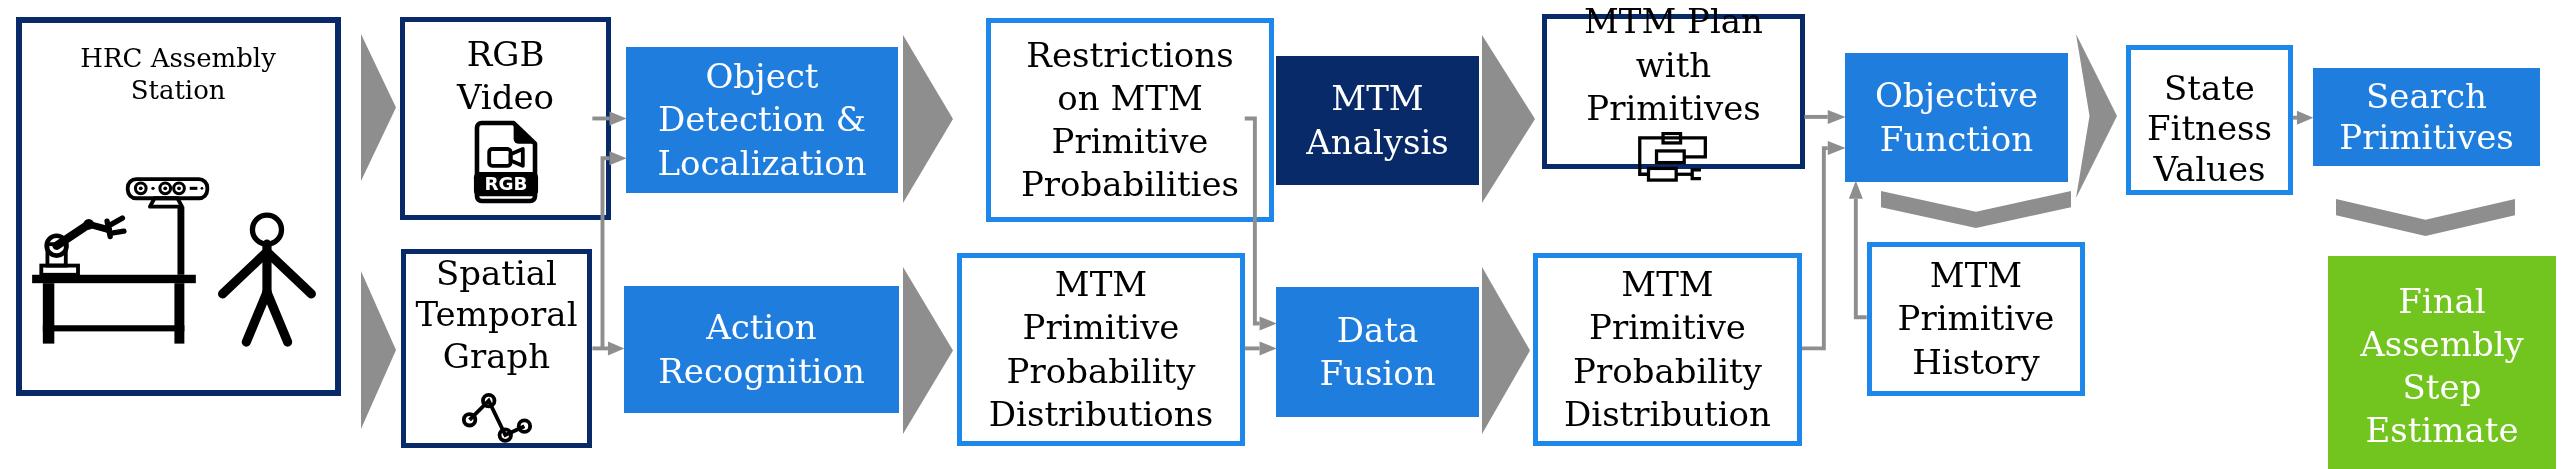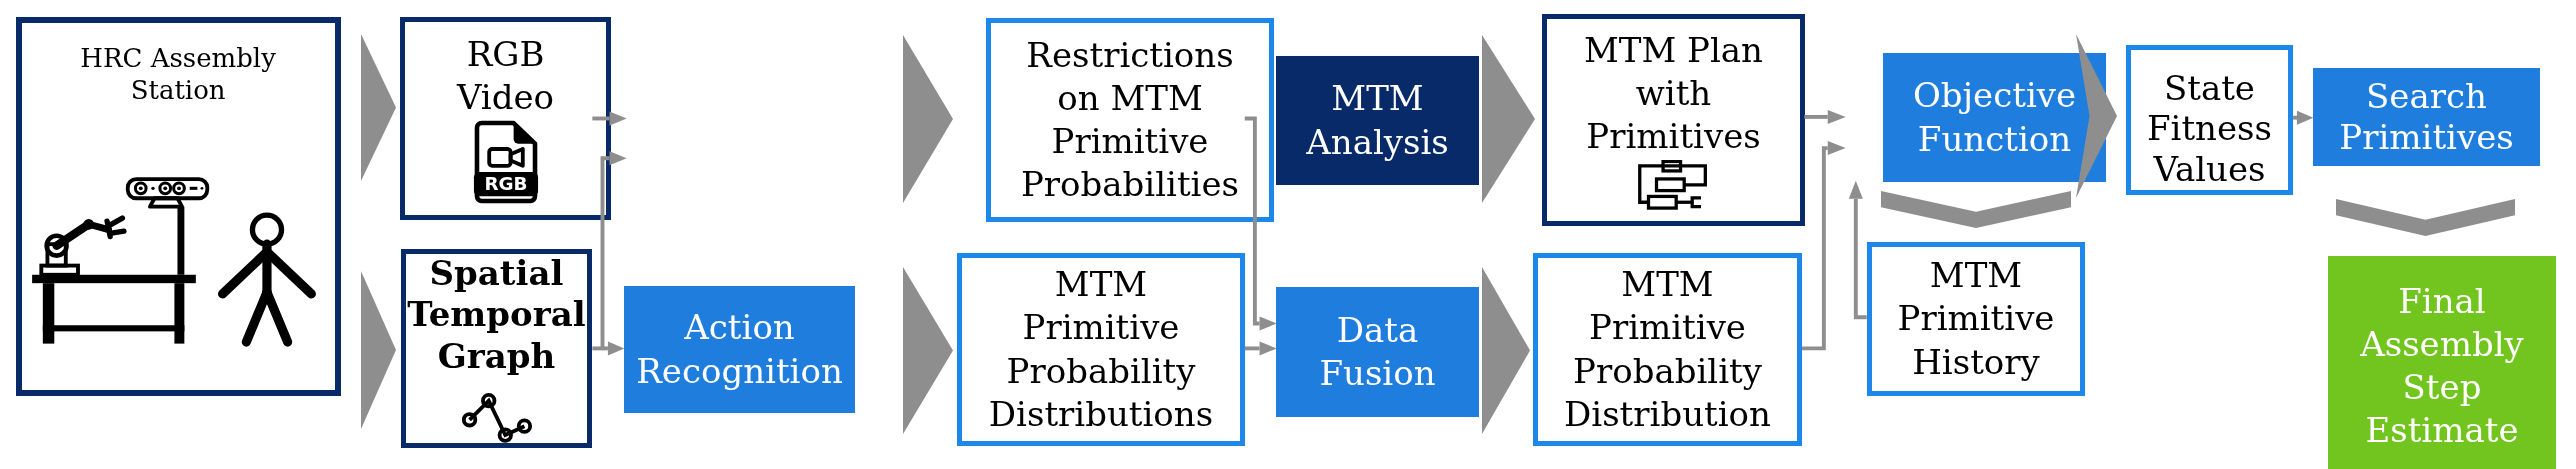--- a/index.html
+++ b/index.html
@@ -93,35 +93,40 @@
     <svg class="icon-block" width="78" height="84" viewBox="0 0 100 110" style="font-size:43px">
       <path d="M18 4 h42 l28 27 v69 a6 6 0 0 1 -6 6 h-64 a6 6 0 0 1 -6 -6 v-90 a6 6 0 0 1 6 -6 z" class="ink" stroke-width="6" fill="#fff" stroke-linejoin="round"></path>
       <path d="M60 4 L88 31 H66 a6 6 0 0 1 -6 -6 z" fill="#000"></path>
       <rect x="28" y="38" width="28" height="22" rx="4" class="ink" stroke-width="5" fill="#fff"></rect>
       <path d="M56 45 L72 38 V60 L56 53 Z" class="ink" stroke-width="5" fill="#fff" stroke-linejoin="round"></path>
       <rect x="8" y="68" width="84" height="32" rx="7" fill="#000"></rect>
       <text x="50" y="92" text-anchor="middle" font-family="DejaVu Sans, sans-serif" font-weight="bold" font-size="24" fill="#fff">RGB</text>
     </svg>
   </div>
 
-  <div class="node navy-border" style="left:401px;top:249px;width:191px;height:199px;gap:16px;font-weight:bold;">
+  <div class="node navy-border" style="left:401px;top:249px;width:191px;height:199px;gap:16px;">
     <span class="lbl" style="line-height:1.22">Spatial
 Temporal
 Graph</span>
     <svg class="icon-block" width="86" height="51" viewBox="0 0 110 80">
       <path d="M12 42 L42 12 L68 66 L98 52" class="ink" stroke-width="6"></path>
       <circle cx="12" cy="42" r="9" class="ink" stroke-width="6" fill="#fff"></circle>
       <circle cx="42" cy="12" r="9" class="ink" stroke-width="6" fill="#fff"></circle>
       <circle cx="68" cy="66" r="9" class="ink" stroke-width="6" fill="#fff"></circle>
       <circle cx="98" cy="52" r="9" class="ink" stroke-width="6" fill="#fff"></circle>
     </svg>
   </div>
 
-
-  <div class="node process" style="left:624px;top:286px;width:231px;height:127px;">
+  <div class="node process" style="left:626px;top:47px;width:272px;height:146px;">
+    <span class="lbl">Object
+Detection &amp;
+Localization</span>
+  </div>
+
+  <div class="node process" style="left:624px;top:286px;width:275px;height:127px;">
     <span class="lbl">Action
 Recognition</span>
   </div>
 
   <div class="node blue-border" style="left:954px;top:18px;width:288px;height:204px;margin-left:32px;">
     <span class="lbl">Restrictions
 on MTM
 Primitive
 Probabilities</span>
   </div>
@@ -136,21 +141,21 @@
   <div class="node navy-fill" style="left:1276px;top:56px;width:203px;height:129px;">
     <span class="lbl">MTM
 Analysis</span>
   </div>
 
   <div class="node process" style="left:1276px;top:287px;width:203px;height:130px;">
     <span class="lbl">Data
 Fusion</span>
   </div>
 
-  <div class="node navy-border" style="left:1542px;top:14px;width:263px;height:212px;gap:1.6px;">
+  <div class="node navy-border" style="left:1542px;top:14px;width:263px;height:155px;gap:1.6px;">
     <span class="lbl">MTM Plan
 with
 Primitives</span>
     <svg class="icon-block" width="84" height="51" viewBox="0 0 110 70">
       <path d="M8 18 V8 H98 V18" class="ink" stroke-width="4.5"></path>
       <rect x="40" y="2" width="24" height="13" class="ink" stroke-width="4.5" fill="#fff"></rect>
       <path d="M8 18 V58 H20" class="ink" stroke-width="4.5"></path>
       <rect x="31" y="26" width="38" height="16" class="ink" stroke-width="4.5" fill="#fff"></rect>
       <path d="M69 34 H98 V18" class="ink" stroke-width="4.5"></path>
       <rect x="20" y="50" width="38" height="16" class="ink" stroke-width="4.5" fill="#fff"></rect>
@@ -159,21 +164,21 @@
     </svg>
   </div>
 
   <div class="node blue-border" style="left:1533px;top:253px;width:269px;height:193px;">
     <span class="lbl">MTM
 Primitive
 Probability
 Distribution</span>
   </div>
 
-  <div class="node process" style="left:1845px;top:53px;width:223px;height:129px;margin-left:38px;">
+  <div class="node process" style="left:1845px;top:53px;width:223px;height:129px;">
     <span class="lbl">Objective
 Function</span>
   </div>
 
   <div class="node blue-border" style="left:1867px;top:242px;width:218px;height:154px;">
     <span class="lbl">MTM
 Primitive
 History</span>
   </div>
 

